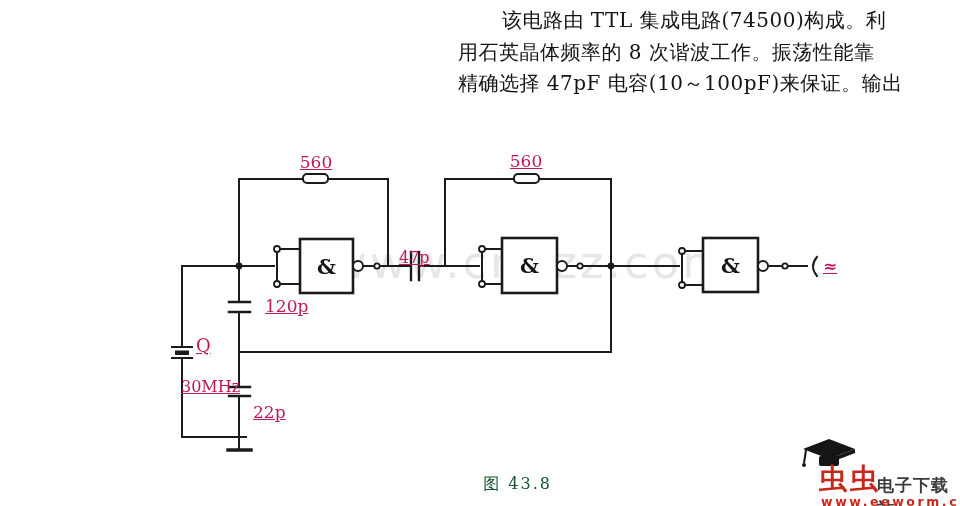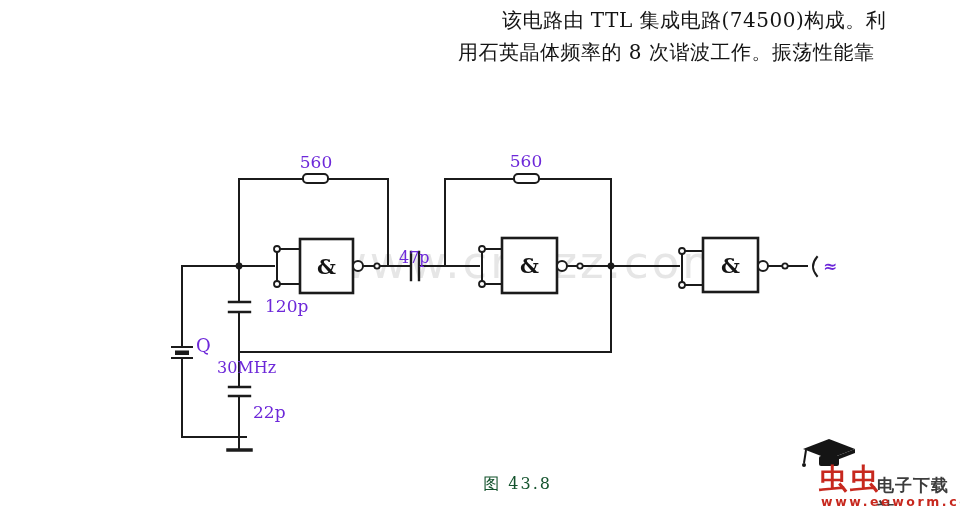--- a/index.html
+++ b/index.html
@@ -13,21 +13,21 @@
   .desc .line{white-space:nowrap;}
   .desc .line.indent{padding-left:44px;}
 
   
   .watermark{position:absolute;left:330px;top:236px;font-size:45px;
              font-family:"DejaVu Sans","Liberation Sans",sans-serif;
              color:#d2d2d2;opacity:0.55;letter-spacing:3px;z-index:1;}
 
   svg.circuit{position:absolute;left:0;top:0;z-index:2;}
 
-  .lbl{position:absolute;z-index:3;font-size:17px;color:#6d28d9;white-space:nowrap;}
+  .lbl{position:absolute;z-index:3;font-size:17px;color:#be185d;white-space:nowrap;text-decoration:underline;}
   .lbl.center{text-align:center;}
   .amp{position:absolute;z-index:3;display:flex;align-items:center;justify-content:center;
        font-weight:bold;font-size:21px;color:#141414;}
 
   .caption{position:absolute;left:418px;top:474px;width:134px;text-align:right;
            font-size:16px;letter-spacing:2px;z-index:3;color:#14532d;}
 
   
   .logo{position:absolute;left:793px;top:436px;width:167px;height:70px;z-index:4;}
   .logo .cap{position:absolute;left:9px;top:2px;}
@@ -39,20 +39,21 @@
                letter-spacing:2.6px;font-family:"DejaVu Sans","Liberation Sans",sans-serif;}
 </style>
 </head>
 <body>
 
 <div class="page">
 
   <div class="desc">
     <div class="line indent">该电路由 TTL 集成电路(74500)构成。利</div>
     <div class="line">用石英晶体频率的 8 次谐波工作。振荡性能靠</div>
+    <div class="line">精确选择 47pF 电容(10～100pF)来保证。输出</div>
   </div>
 
   <div class="watermark">www.cndzz.com</div>
 
   <svg class="circuit" width="960" height="506" viewBox="0 0 960 506">
     <g stroke="#1b1b1b" stroke-width="2" fill="none" stroke-linecap="square">
 
       <g>
         <path d="M182,266 H274"></path>
         <path d="M182,266 V347 M182,358 V437"></path>
@@ -135,21 +136,21 @@
       <circle cx="611" cy="266" r="3.4" fill="#1b1b1b" stroke="none"></circle>
     </g>
   </svg>
 
   <div class="lbl center" style="left:297px;top:152px;width:38px;">560</div>
   <div class="lbl center" style="left:507px;top:151px;width:38px;">560</div>
   <div class="lbl" style="left:399px;top:248px;font-size:16px;">47p</div>
   <div class="lbl" style="left:265px;top:296px;">120p</div>
   <div class="lbl" style="left:253px;top:402px;">22p</div>
   <div class="lbl" style="left:196px;top:335px;font-size:18px;">Q</div>
-  <div class="lbl" style="left:181px;top:358px;font-size:16px;padding-left:36px;">30MHz</div>
+  <div class="lbl" style="left:181px;top:377px;font-size:16px;">30MHz</div>
 
   <div class="amp" style="left:300px;top:239px;width:53px;height:54px;">&amp;</div>
   <div class="amp" style="left:502px;top:238px;width:55px;height:55px;">&amp;</div>
   <div class="amp" style="left:703px;top:238px;width:55px;height:54px;">&amp;</div>
 
   <div class="lbl" style="left:823px;top:256px;font-size:17px;font-weight:bold;">≈</div>
 
   <div class="caption">图 43.8</div>
 
   <div class="logo">

